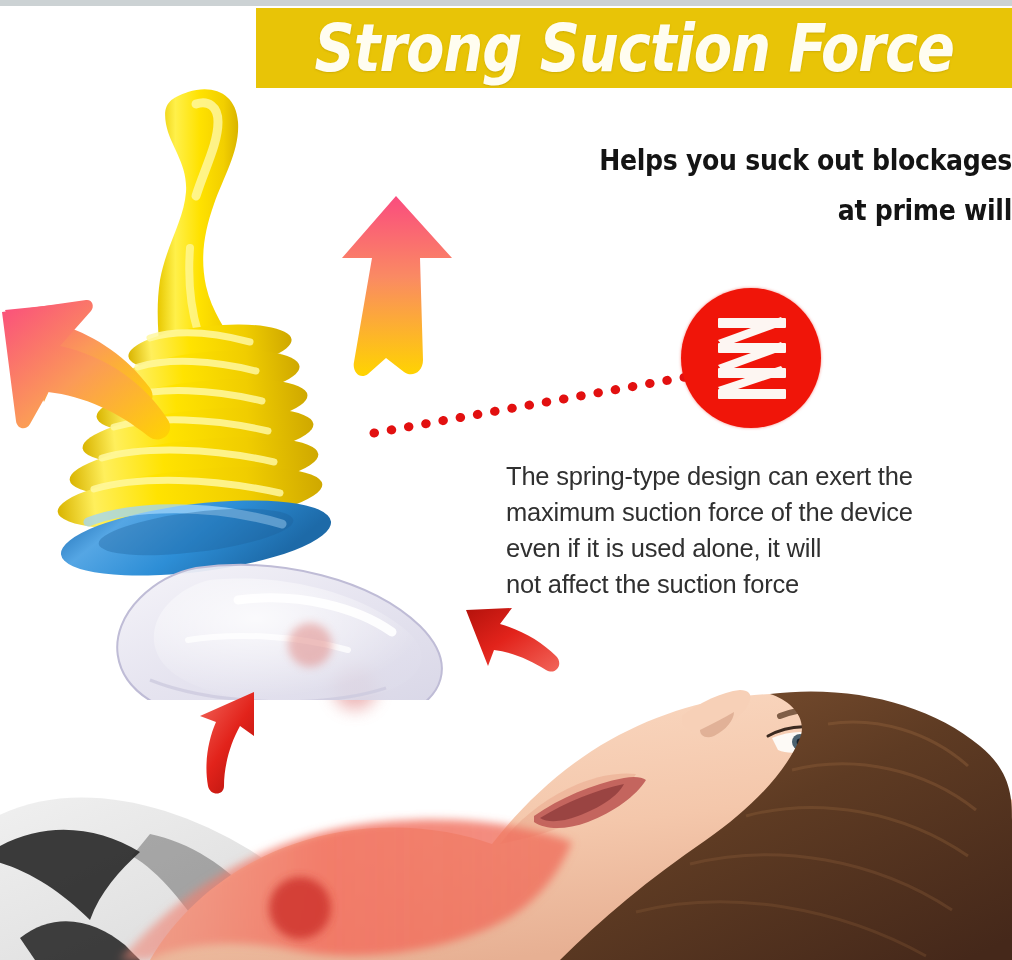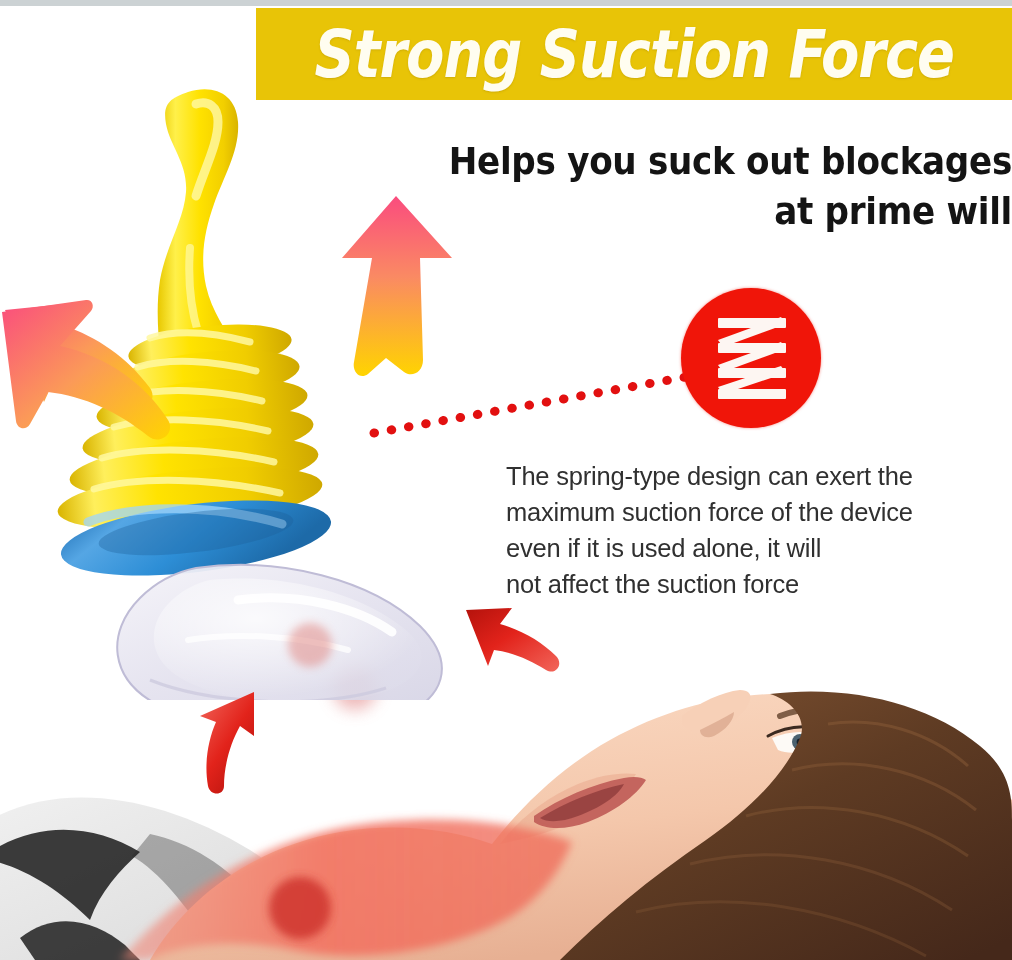--- a/index.html
+++ b/index.html
@@ -23,21 +23,21 @@
     position: absolute;
     left: 0; top: 0;
     width: 1012px; height: 6px;
     background: #ccd2d4;
   }
 
   
   .title-banner {
     position: absolute;
     left: 256px; top: 8px;
-    width: 756px; height: 92px;
+    width: 756px; height: 80px;
     background: #e8c407;
     display: flex;
     align-items: center;
     justify-content: center;
     overflow: hidden;
   }
   .title-text {
     color: #fffdf0;
     font-family: "DejaVu Sans Condensed", "Liberation Sans Narrow", "Liberation Sans", sans-serif;
     font-size: 66px;
@@ -50,21 +50,21 @@
   }
 
   
   .subtitle {
     position: absolute;
     left: 400px; top: 136px;
     width: 612px;
     text-align: right;
     color: #141414;
     font-family: "DejaVu Sans Condensed", "Liberation Sans Narrow", "Liberation Sans", sans-serif;
-    font-size: 38px;
+    font-size: 28px;
     font-weight: bold;
     line-height: 50px;
     letter-spacing: -0.3px;
   }
   .subtitle span { display: block; }
 
   
   .body-copy {
     position: absolute;
     left: 506px; top: 458px;

